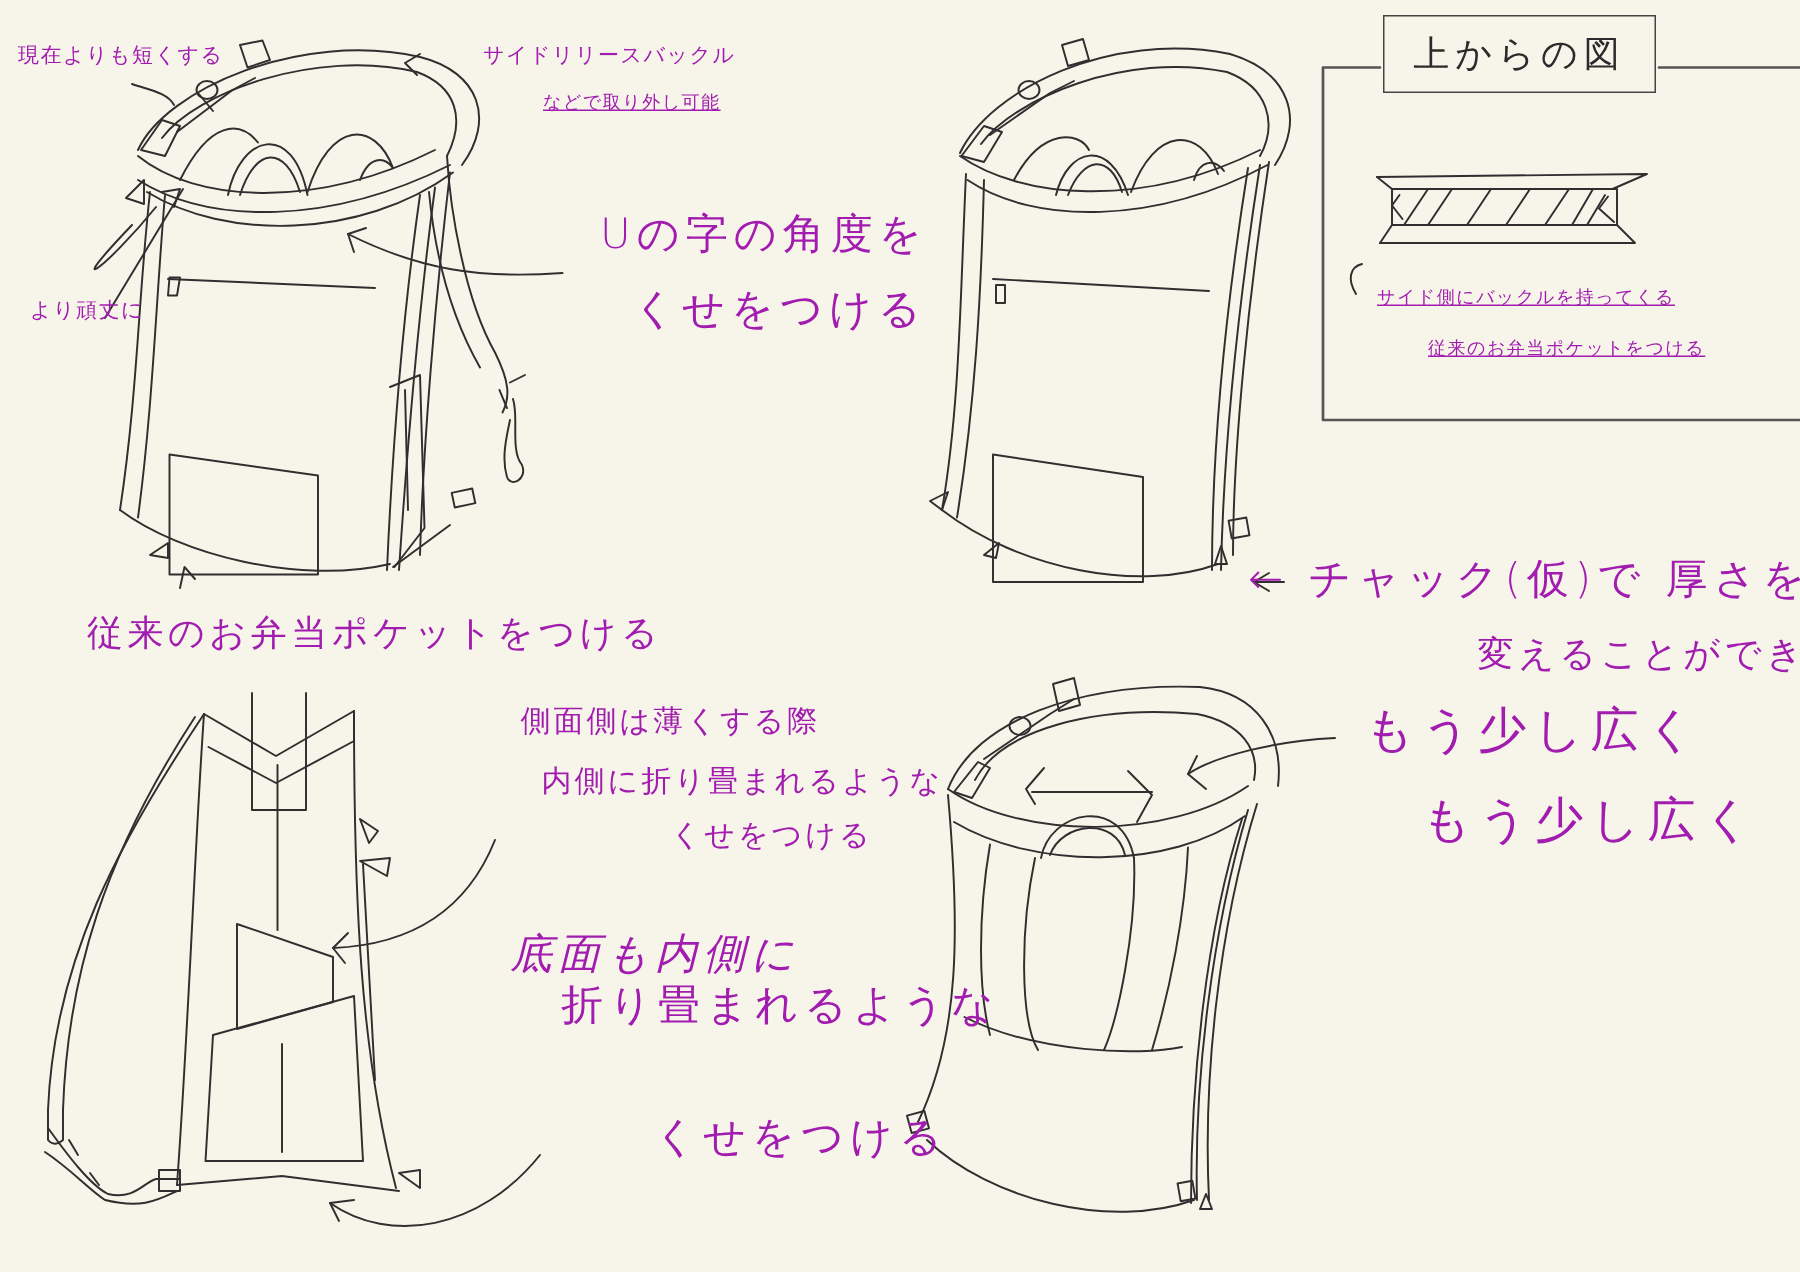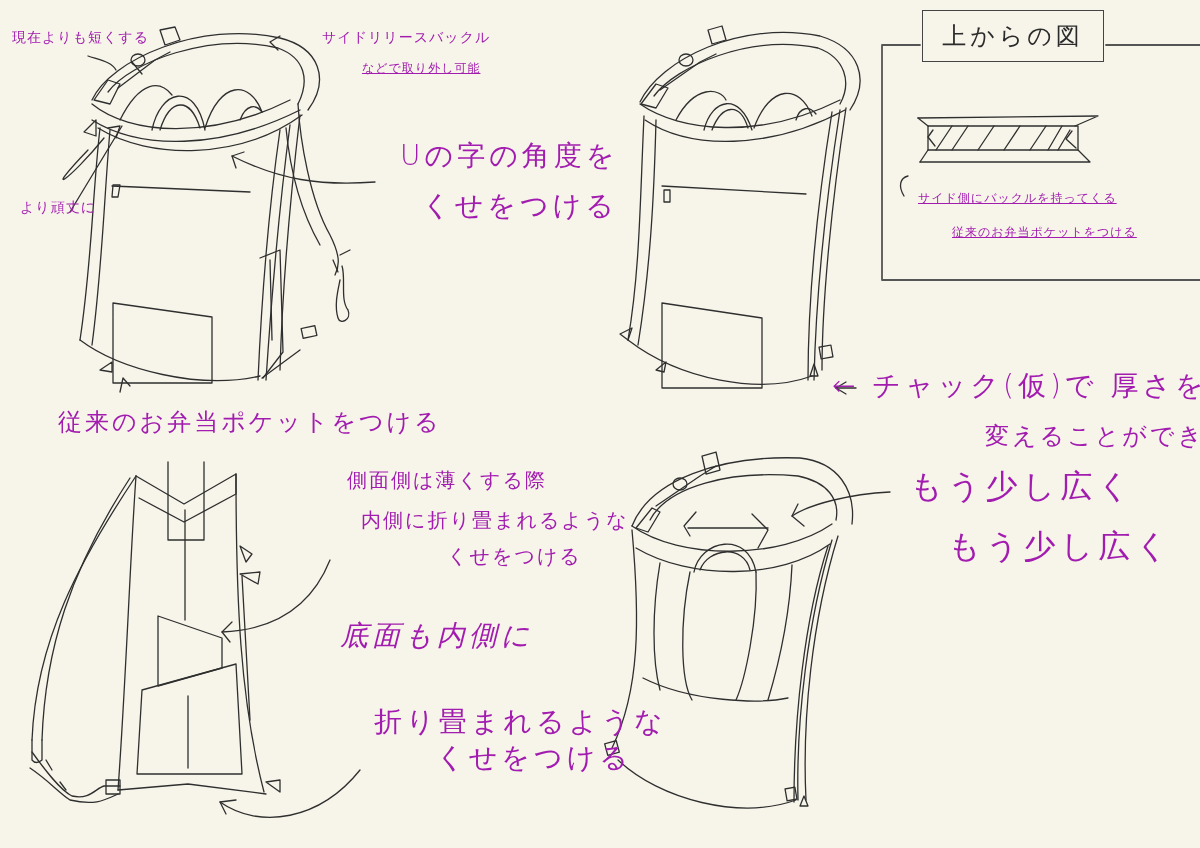--- a/index.html
+++ b/index.html
@@ -235,17 +235,17 @@
 <div class="note s24" style="left:985px; top:424px;">変えることができる。</div>
 
 <div class="title-box">上からの図</div>
 <div class="note s15" style="left:918px; top:192px;">サイド側にバックルを持ってくる</div>
 <div class="note s15" style="left:952px; top:226px;">従来のお弁当ポケットをつける</div>
 
 <div class="note s20" style="left:308px; top:470px;">側面側は薄くする際</div>
 <div class="note s20" style="left:322px; top:510px;">内側に折り畳まれるような</div>
 <div class="note s20" style="left:408px; top:546px;">くせをつける</div>
 <div class="note s28" style="left:340px; top:622px;font-style:italic;">底面も内側に</div>
-<div class="note s28" style="left:374px; top:708px;">折り畳まれるような</div>
+<div class="note s28" style="left:374px; top:656px;">折り畳まれるような</div>
 <div class="note s28" style="left:436px; top:744px;">くせをつける</div>
 
 <div class="note s32" style="left:910px; top:470px;">もう少し広く</div>
 <div class="note s32" style="left:948px; top:530px;">もう少し広く</div>
 
 </body></html>

